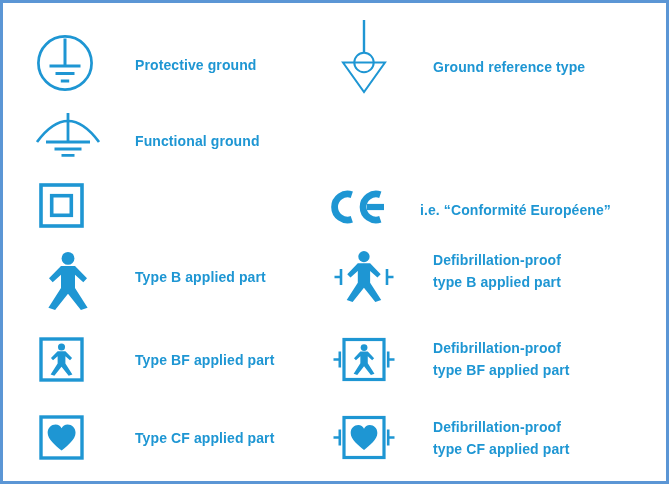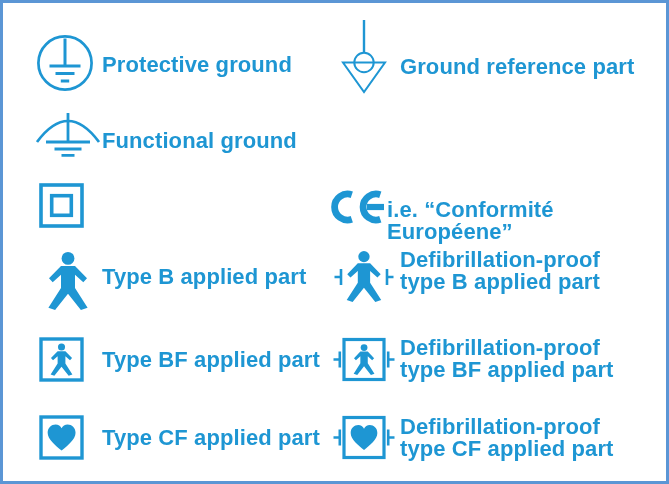--- a/index.html
+++ b/index.html
@@ -16,24 +16,25 @@
     border:3px solid var(--border-blue);
     background:var(--background);
     font-family:"Liberation Sans",sans-serif;
     overflow:hidden;
   }
   .sym{position:absolute;color:var(--symbol-blue);line-height:0;}
   .lbl{
     position:absolute;
     color:var(--text-blue);
     font-weight:bold;
-    font-size:22px;
+    font-size:14px;
     line-height:22px;
     letter-spacing:0.1px;
     white-space:pre-line;
+    margin-left:33px;
   }
   svg{display:block;}
 </style>
 </head>
 <body>
 
 <div class="frame">
 
   <svg width="0" height="0" style="position:absolute" aria-hidden="true">
     <defs>
@@ -91,21 +92,21 @@
   </div>
   <div class="lbl" style="left:99px;top:424px">Type CF applied part</div>
 
   <div class="sym" style="left:337px;top:15px">
     <svg width="48" height="76" viewBox="0 0 48 76">
       <path d="M24,2 V35" fill="none" stroke="currentColor" stroke-width="2.4"></path>
       <path d="M3,44.5 H45 L24,74 Z" fill="none" stroke="currentColor" stroke-width="2"></path>
       <circle cx="24" cy="44.5" r="9.7" fill="none" stroke="currentColor" stroke-width="2"></circle>
     </svg>
   </div>
-  <div class="lbl" style="left:397px;top:53px">Ground reference part</div>
+  <div class="lbl" style="left:397px;top:53px">Ground reference type</div>
 
   <div class="sym" style="left:328px;top:187px">
     <svg width="54" height="34" viewBox="0 0 54 34">
       <path d="M20.8,4.7 A13,13 0 1 0 20.8,29.3" fill="none" stroke="currentColor" stroke-width="6.8"></path>
       <path d="M49.3,4.7 A13,13 0 1 0 49.3,29.3" fill="none" stroke="currentColor" stroke-width="6.8"></path>
       <path d="M36,17 H53" fill="none" stroke="currentColor" stroke-width="6.2"></path>
     </svg>
   </div>
   <div class="lbl" style="left:384px;top:196px">i.e. “Conformité Européene”</div>
 

